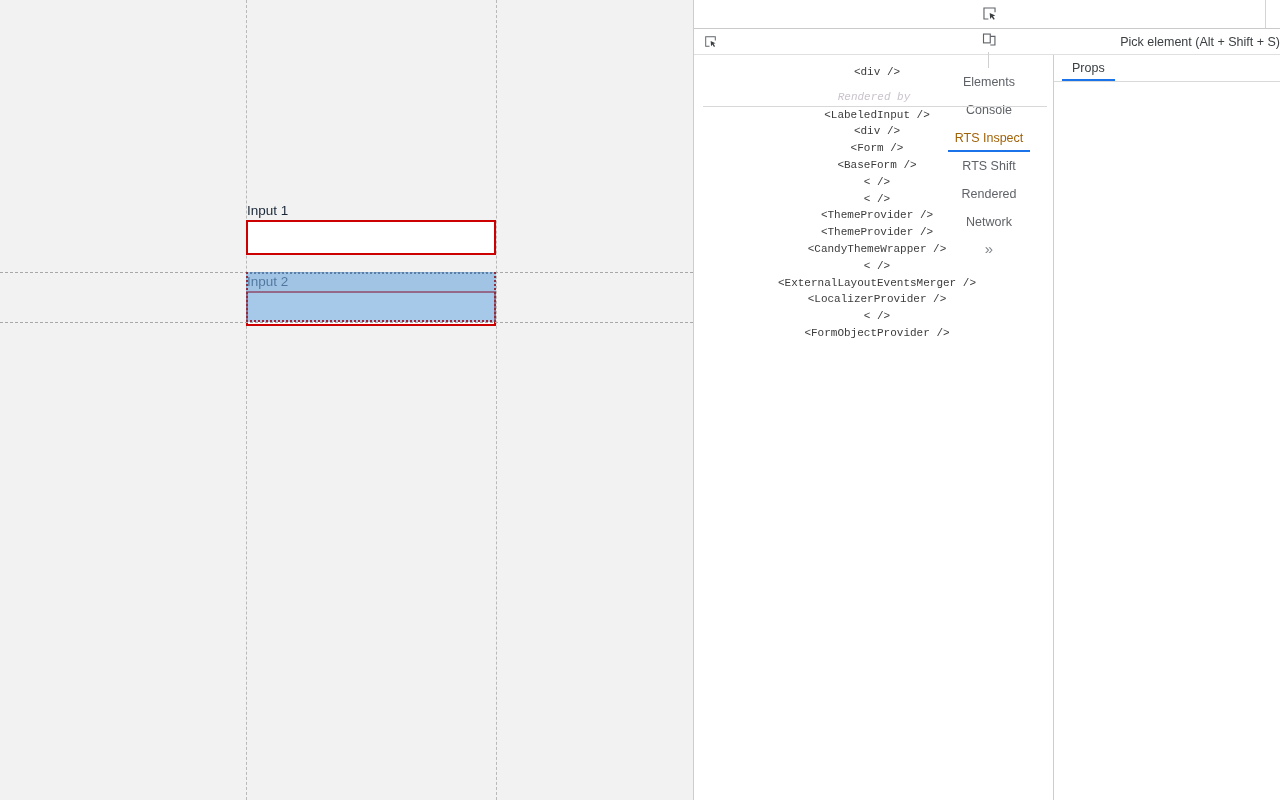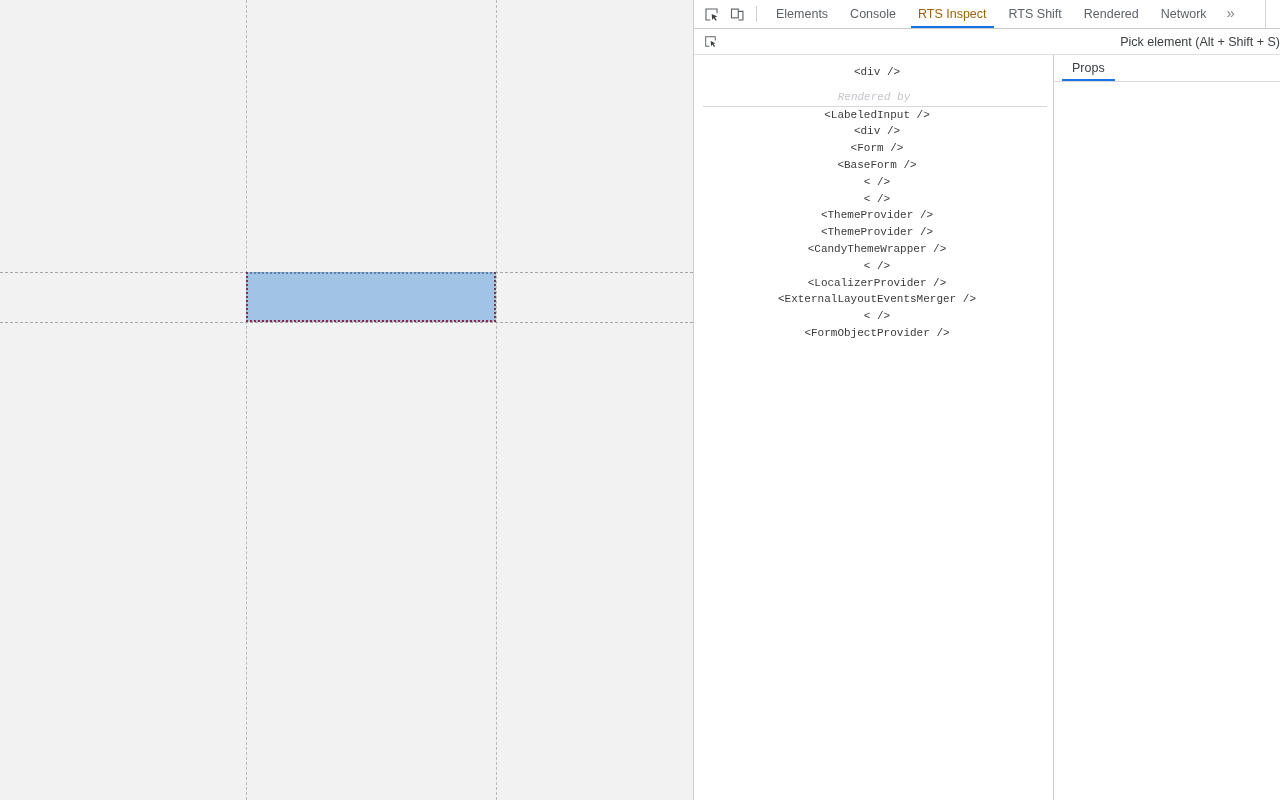--- a/index.html
+++ b/index.html
@@ -135,20 +135,21 @@
   }
 
   .dt-tabbar {
     position: relative;
     display: flex;
     align-items: center;
     height: 28px;
     background: #ffffff;
     border-bottom: 1px solid #cacaca;
     padding-left: 4px;
+    flex-direction: column;
   }
 
   .dt-icon-btn {
     width: 26px;
     height: 26px;
     display: flex;
     align-items: center;
     justify-content: center;
     cursor: pointer;
     flex: 0 0 auto;
@@ -320,20 +321,33 @@
 <div id="app">
 
   <div class="viewport">
 
     <div class="guide-v" style="left:246px;"></div>
     <div class="guide-v" style="left:496px;"></div>
 
     <div class="hl-guide" style="top:272px;"></div>
     <div class="hl-guide" style="top:322px;"></div>
 
+    <div class="form-col">
+
+      <div class="field-group g1">
+        <label class="field-label">Input 1</label>
+        <input class="field-input" type="text" placeholder="" style="">
+      </div>
+
+      <div class="field-group g2">
+        <label class="field-label">Input 2</label>
+        <input class="field-input" type="text" placeholder="" style="">
+      </div>
+
+    </div>
 
     <div class="inspect-highlight">
       <span class="edge-top"></span>
       <span class="edge-bottom"></span>
       <span class="edge-left"></span>
       <span class="edge-right"></span>
     </div>
 
   </div>
 
@@ -392,22 +406,22 @@
         <div class="tree-row">&lt;LabeledInput /&gt;</div>
         <div class="tree-row">&lt;div /&gt;</div>
         <div class="tree-row">&lt;Form /&gt;</div>
         <div class="tree-row">&lt;BaseForm /&gt;</div>
         <div class="tree-row">&lt; /&gt;</div>
         <div class="tree-row">&lt; /&gt;</div>
         <div class="tree-row">&lt;ThemeProvider /&gt;</div>
         <div class="tree-row">&lt;ThemeProvider /&gt;</div>
         <div class="tree-row">&lt;CandyThemeWrapper /&gt;</div>
         <div class="tree-row">&lt; /&gt;</div>
+        <div class="tree-row">&lt;ExternalLayoutEventsMerger /&gt;</div>
         <div class="tree-row">&lt;LocalizerProvider /&gt;</div>
-        <div class="tree-row">&lt;ExternalLayoutEventsMerger /&gt;</div>
         <div class="tree-row">&lt; /&gt;</div>
         <div class="tree-row">&lt;FormObjectProvider /&gt;</div>
 
       </div>
 
       <div class="dt-side">
         <div class="side-tabbar">
           <div class="side-tab active">Props</div>
         </div>
         <div class="side-content"></div>

